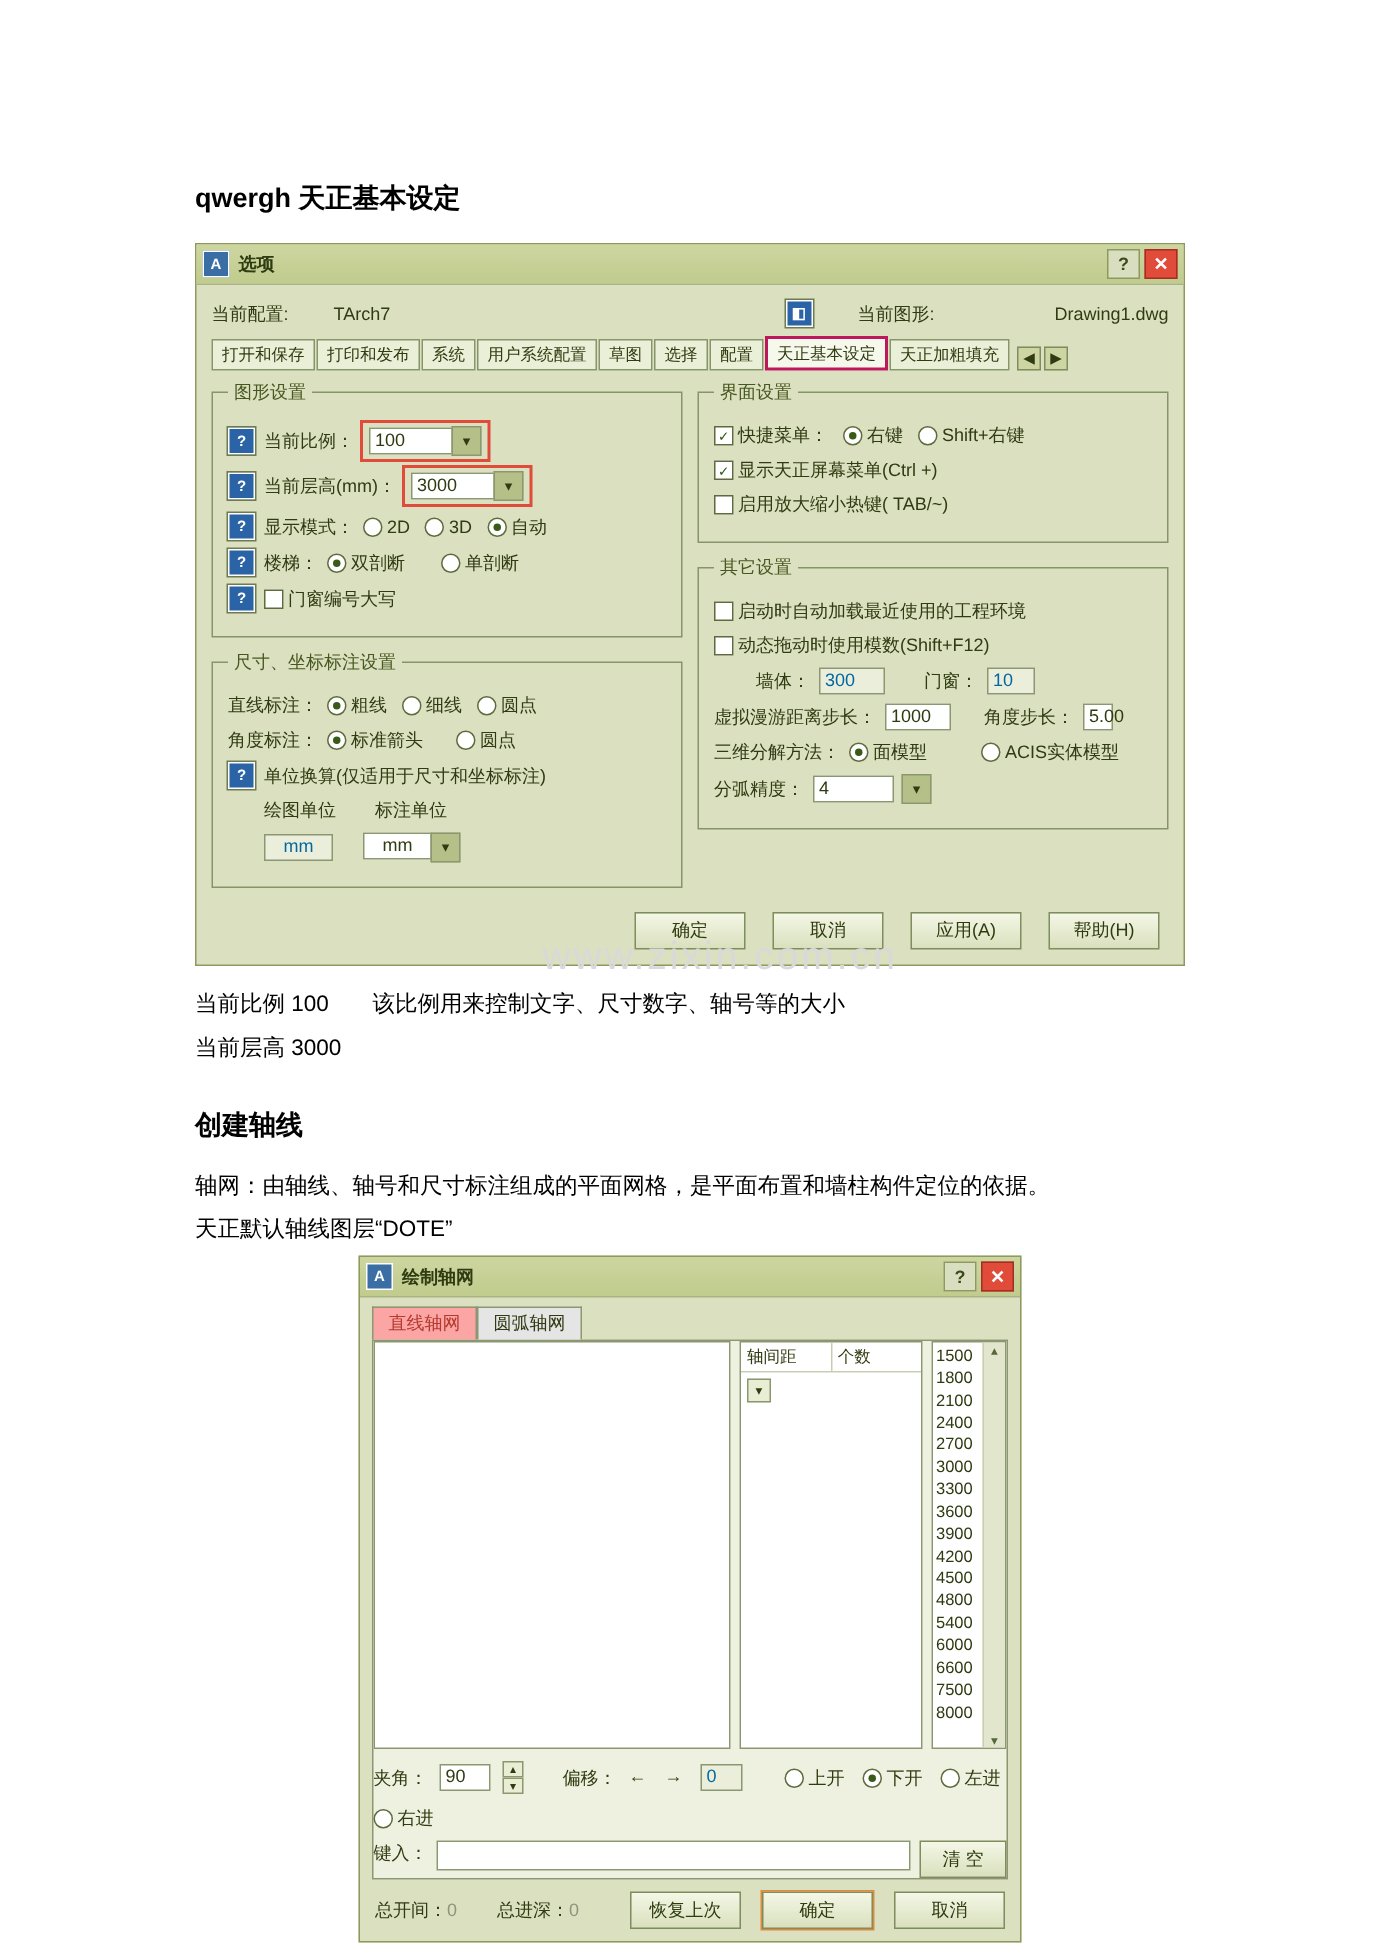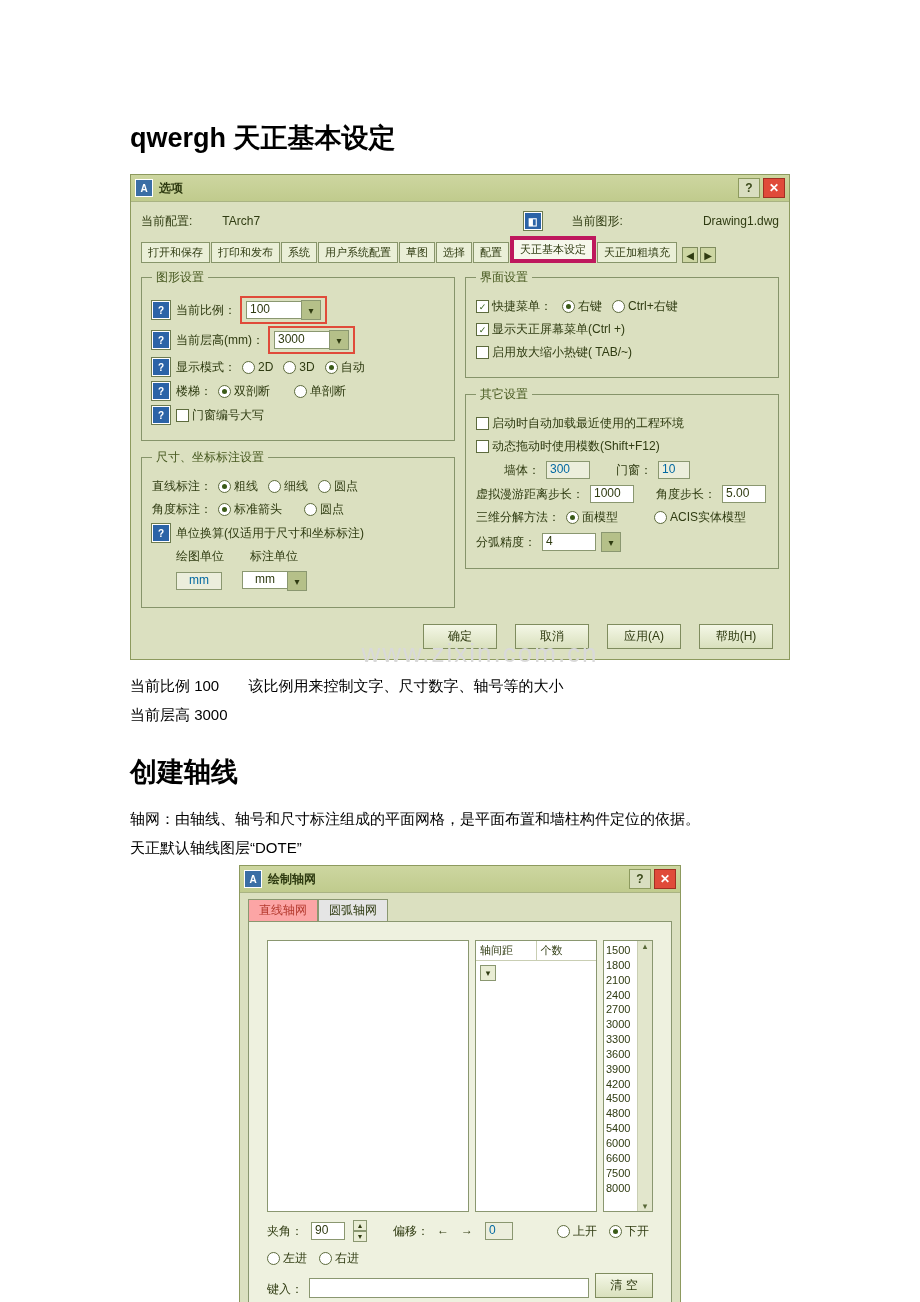--- a/index.html
+++ b/index.html
@@ -7,21 +7,21 @@
     padding: 0;
     background: #ffffff;
     font-family: "Microsoft YaHei", "SimSun", sans-serif;
     width: 920px;
     color: #000;
   }
   .page {
     padding: 120px 130px 40px 130px;
   }
   h2.doc-heading {
-    font-size: 27px;
+    font-size: 18px;
     font-weight: bold;
     margin: 0 0 18px 0;
   }
   .dialog {
     border: 1px solid #8d9a5e;
     background: #dbe0c0;
     margin-bottom: 8px;
     font-size: 12px;
     color: #2f3b11;
   }
@@ -58,21 +58,21 @@
     align-items:flex-end;
   }
   .tab {
     border:1px solid #87956a;
     background:#eaefd7;
     padding:2px 6px;
     font-size:11px;
     white-space:nowrap;
   }
   .tab.active {
-    border:4px solid #be185d;
+    border:2px solid #be185d;
     background:#f6f8ec;
   }
   .tab-scroll {
     display:flex; gap:2px; margin-left:4px;
   }
   .tab-scroll .sq {
     width:14px;height:14px;border:1px solid #7f8c5e;
     background:#cdd6a3; display:inline-flex;
     align-items:center;justify-content:center;font-size:10px;
   }
@@ -158,21 +158,21 @@
     display:flex; gap:0; padding:6px 8px 0 8px;
   }
   .tab2 {
     border:1px solid #8a9770; border-bottom:none;
     padding:2px 10px; font-size:12px;
     background:#e5e5e5;
   }
   .tab2.active { background:#fca5a5; color:#b43a2e;}
   .body2 {
     border:1px solid #8a9770; background:#eef1df;
-    margin:0 8px; padding:18px;
+    margin:0 8px; padding:0;
   }
   .grid-area { display:flex; gap:6px; }
   .big-list {
     flex:1; height:270px;
     border:1px solid #8a9770; background:#fff;
   }
   .mid-col {
     width:120px;
     border:1px solid #8a9770; background:#fff;
     display:flex;flex-direction:column;
@@ -206,21 +206,21 @@
     display:flex; align-items:center; gap:8px; flex-wrap:wrap;
   }
   .spin {
     display:inline-flex;
   }
   .spin .sbtn {
     width:12px;height:9px;border:1px solid #8a9770;background:#e9edd4;
     font-size:8px;display:flex;align-items:center;justify-content:center;
   }
   .input-row {
-    margin-top:6px; display:flex; align-items:flex-end; gap:6px;
+    margin-top:6px; display:flex; align-items:flex-start; gap:6px;
   }
   .wide-in {
     flex:1; height:18px;border:1px solid #8a9770;background:#fff;
   }
   .foot-row {
     display:flex; align-items:center; justify-content:space-between;
     padding:8px 10px;
     font-size:12px;
   }
   .gray { color:#8f947d; }
@@ -379,21 +379,21 @@
               <span class="check on">
                   <span class="box"></span>
                   <span class="lbl">快捷菜单：</span>
                 </span>
               <span class="radio on">
                   <span class="dot"></span>
                   <span>右键</span>
                 </span>
               <span class="radio">
                   <span class="dot"></span>
-                  <span>Ctrl+右键</span>
+                  <span>Shift+右键</span>
                 </span>
             </div>
             <div class="row">
                 <span class="check on">
                   <span class="box"></span>
                   <span>显示天正屏幕菜单(Ctrl +)</span>
                 </span>
               </div>
             <div class="row">
                 <span class="check">
@@ -422,21 +422,21 @@
               <span class="textbox dis" style="width:44px">300</span>
               <span style="width:14px"></span>
               <span class="lbl">门窗：</span>
               <span class="textbox dis" style="width:32px">10</span>
             </div>
             <div class="row">
               <span class="lbl">虚拟漫游距离步长：</span>
               <span class="textbox" style="width:44px">1000</span>
               <span style="width:10px"></span>
               <span class="lbl">角度步长：</span>
-              <span class="textbox" style="width:44px">5.00</span>
+              <span class="textbox" style="width:20px">5.00</span>
             </div>
             <div class="row">
               <span class="lbl">三维分解方法：</span>
               <span class="radio on">
                   <span class="dot"></span>
                   <span>面模型</span>
                 </span>
               <span style="width:20px"></span>
               <span class="radio">
                   <span class="dot"></span>

